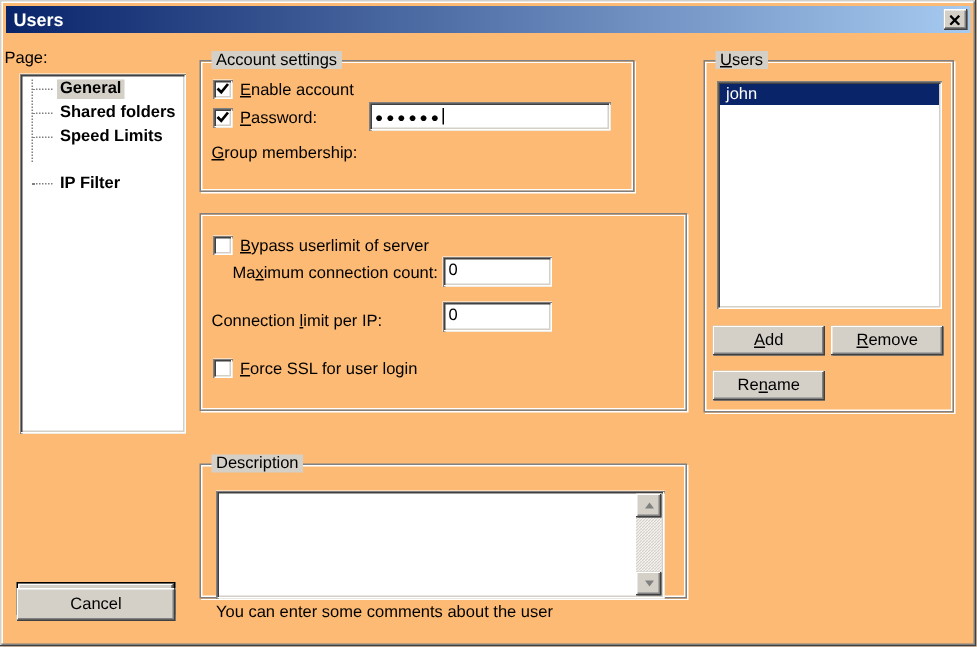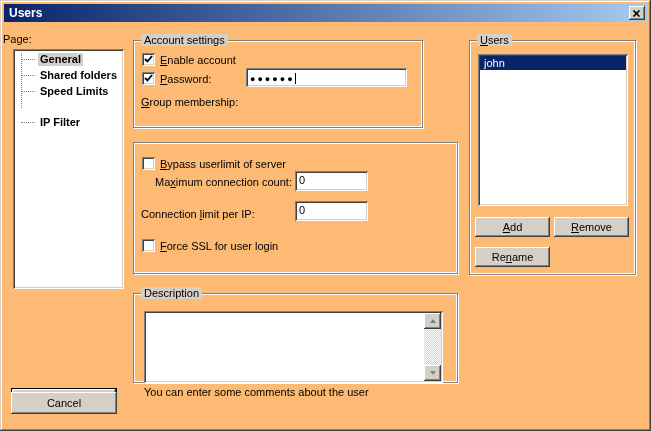--- a/index.html
+++ b/index.html
@@ -180,21 +180,21 @@
     <div class="sunken" style="left:161px;top:58px;width:73px;height:20px;">
       <span class="field-text">0</span>
     </div>
 
     <div class="cb" style="left:8px;top:96px;">
       
     </div>
     <div class="lbl" style="left:26px;top:97px;"><u>F</u>orce SSL for user login</div>
   </div>
 
-  <div class="group" style="left:133px;top:293px;width:325px;height:90px;">
+  <div class="group" style="left:133px;top:309px;width:325px;height:90px;">
     <div class="legend">Description</div>
     <div class="sunken" style="left:10px;top:17px;width:299px;height:72px;">
       <span class="field-text"></span>
       <div class="vscroll">
         <div class="sb-btn" style="top:0;">
           <div class="tri-up-sm"></div>
         </div>
         <div class="sb-btn" style="bottom:0;">
           <div class="tri-down-sm"></div>
         </div>

